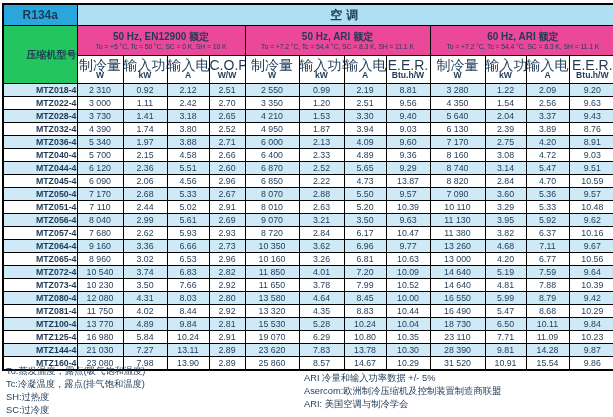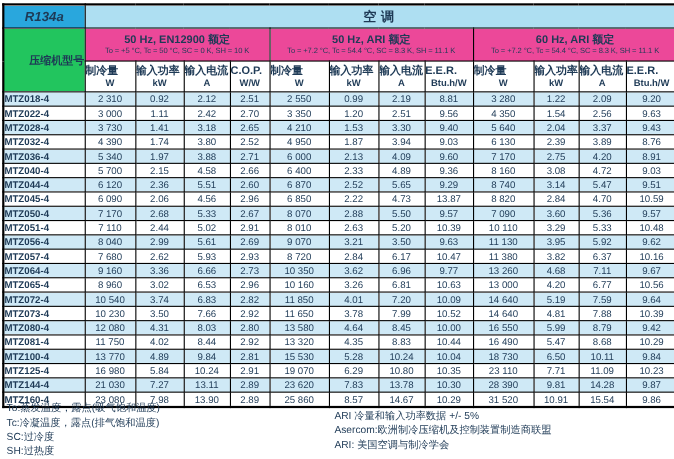--- a/index.html
+++ b/index.html
@@ -15,39 +15,39 @@
     border:2px solid #000;
   }
   table.spec th, table.spec td{
     border:1px solid #000;
     padding:0;overflow:hidden;white-space:nowrap;
     color:#1e3a56;
   }
   
   th.refrigerant{
     background:#29a7dd;font-size:12px;font-weight:bold;height:20px;
-    text-align:center;color:#12395e;font-style:italic;
+    text-align:center;color:#12395e;
   }
   th.category{
     background:#aedff2;font-size:12px;font-weight:bold;height:20px;
     text-align:center;color:#12395e;letter-spacing:4px;
   }
   
   th.model-head{
     background:#22c55e;font-size:10px;font-weight:bold;text-align:right;vertical-align:middle;
   }
   th.group-th{background:#ec4899;height:29px;vertical-align:middle;}
   .grp-title{font-size:10px;font-weight:bold;text-align:center;line-height:12px;}
   .grp-cond{font-size:6.9px;font-weight:normal;text-align:center;line-height:8px;letter-spacing:-0.1px;}
   th.col-th{background:#fff;height:27px;vertical-align:middle;}
-  .col-label{font-size:10px;font-weight:bold;text-align:left;line-height:10px;}
+  .col-label{font-size:14px;font-weight:normal;text-align:center;line-height:10px;}
   .col-unit{font-size:8.6px;font-weight:bold;text-align:center;line-height:10px;}
   
   td.model-cell{
-    font-size:8.8px;font-weight:bold;text-align:left;padding-left:7px;height:12px;line-height:12px;
+    font-size:8.8px;font-weight:bold;text-align:right;padding-left:7px;height:12px;line-height:12px;
   }
   td.value-cell{
     font-size:8.8px;text-align:center;height:12px;line-height:12px;
   }
   tr.stripe td{background:#cfe9f6;}
   tr.plain td{background:#ffffff;}
   
   .notes{
     position:absolute;left:6px;top:365px;width:604px;display:flex;flex-direction:row;align-items:center;
   }
@@ -478,21 +478,21 @@
           <td class="value-cell">9.86</td>
         </tr>
       </tbody>
   </table>
 </div>
 
 <div class="notes">
   <div class="notes-col-left" id="notes-left">
       <div class="note-line">To:蒸发温度，露点(吸气饱和温度)</div>
       <div class="note-line">Tc:冷凝温度，露点(排气饱和温度)</div>
+      <div class="note-line">SH:过热度</div>
       <div class="note-line">SC:过冷度</div>
-      <div class="note-line">SH:过热度</div>
     </div>
   <div class="notes-col-right" id="notes-right">
       <div class="note-line">ARI 冷量和输入功率数据 +/- 5%</div>
       <div class="note-line">Asercom:欧洲制冷压缩机及控制装置制造商联盟</div>
       <div class="note-line">ARI: 美国空调与制冷学会</div>
     </div>
 </div>
 
 </body></html>

